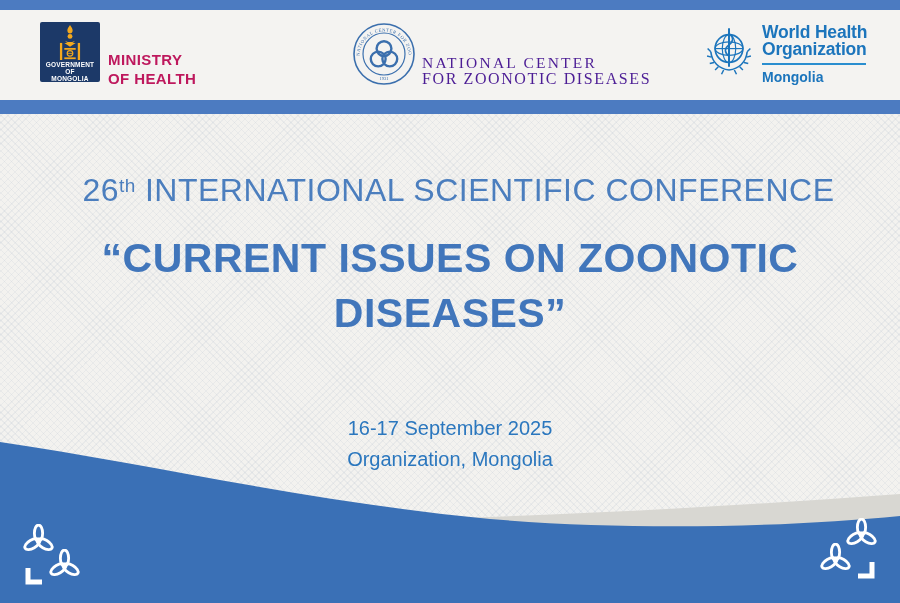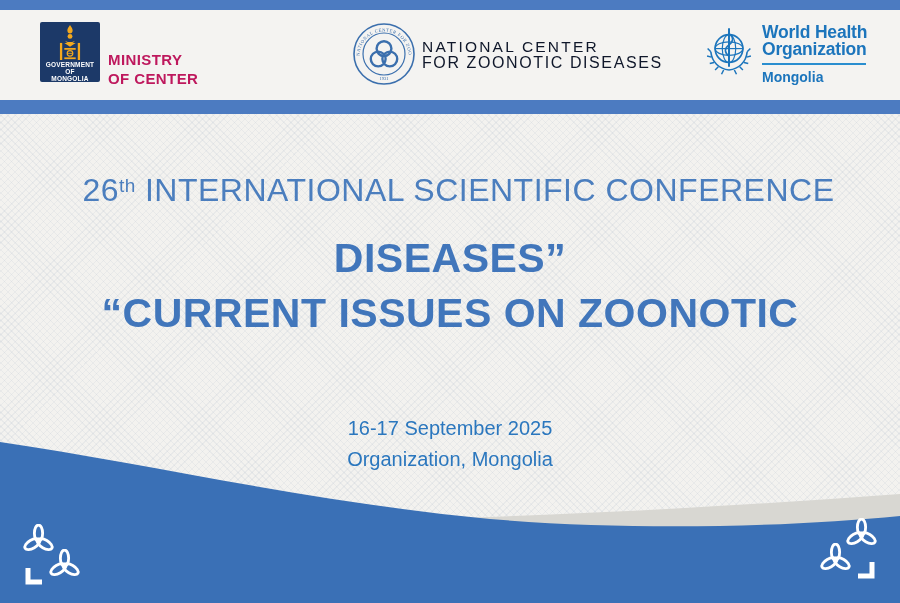--- a/index.html
+++ b/index.html
@@ -27,21 +27,21 @@
   .emblem-square {
     width:60px; height:60px; background:#1c3968; border-radius:2px;
     display:flex; flex-direction:column; align-items:center; justify-content:flex-start;
     padding-top:3px;
   }
   .gov-text { color:#ffffff; font-size:6.5px; font-weight:bold; text-align:center; line-height:7px; letter-spacing:.2px; margin-top:1px; }
   .moh-name { margin-left:8px; margin-bottom:-6px; color:#be185d; font-weight:bold; font-size:15px; line-height:19px; letter-spacing:.4px; }
 
   
   .nczd { position:absolute; left:352px; top:12px; display:flex; align-items:flex-end; }
-  .nczd-name { margin-left:6px; margin-bottom:16px; color:#0f172a; font-family:Liberation Sans, sans-serif; }
+  .nczd-name { margin-left:6px; margin-bottom:0; color:#4c1d95; font-family:Liberation Serif, serif; }
   .nczd-name .l1 { font-size:15.5px; letter-spacing:2.2px; line-height:16px; }
   .nczd-name .l2 { font-size:16px; letter-spacing:1.6px; line-height:15px; }
 
   
   .who { position:absolute; left:703px; top:14px; display:flex; align-items:flex-start;justify-content:space-between; }
   .who-text { margin-left:7px; color:#1c75bc; }
   .who-text .wline { font-weight:bold; font-size:17.5px; line-height:16.5px; letter-spacing:-.2px; }
   .who-rule { width:104px; height:2px; background:#2a8ecf; margin:6px 0 4px 0; }
   .who-region { font-weight:bold; font-size:14px; }
 
@@ -104,21 +104,21 @@
             <rect x="6.5" y="37" width="13" height="2"></rect>
           </g>
         </svg>
         <div class="gov-text">
           <div>GOVERNMENT OF</div>
           <div>MONGOLIA</div>
         </div>
       </div>
       <div class="moh-name">
         <div>MINISTRY</div>
-        <div>OF CENTER</div>
+        <div>OF HEALTH</div>
       </div>
     </div>
 
     <div class="nczd">
       <svg width="64" height="64" viewBox="0 0 64 64">
         <circle cx="32" cy="32" r="30" fill="none" stroke="#3b6fad" stroke-width="1.6"></circle>
         <circle cx="32" cy="32" r="21" fill="none" stroke="#3b6fad" stroke-width="1.2"></circle>
         <defs>
           <path id="ringpath" d="M7.5,34 A24.5,24.5 0 1 1 56.5,34"></path>
         </defs>
@@ -163,22 +163,22 @@
 
   </div>
 
   <div class="midbar"></div>
 
   <div class="conf-title">
     <span>26</span><span class="ordinal">th</span><span class="rest">INTERNATIONAL SCIENTIFIC CONFERENCE</span>
   </div>
 
   <div class="event-title">
+    <div>“CURRENT ISSUES ON ZOONOTIC</div>
     <div>DISEASES”</div>
-    <div>“CURRENT ISSUES ON ZOONOTIC</div>
   </div>
 
   <div class="date-block">
     <div>16-17 September 2025</div>
     <div>Organization, Mongolia</div>
   </div>
 
   <svg class="wave" viewBox="0 0 900 175" preserveAspectRatio="none">
     <path d="M250,95 C430,93 660,84 900,66 L900,175 L250,175 Z" fill="#d8d7d2"></path>
     <path d="M0,14 C150,36 310,74 490,91 C630,103 790,99 900,88 L900,175 L0,175 Z" fill="#3a70b6"></path>

